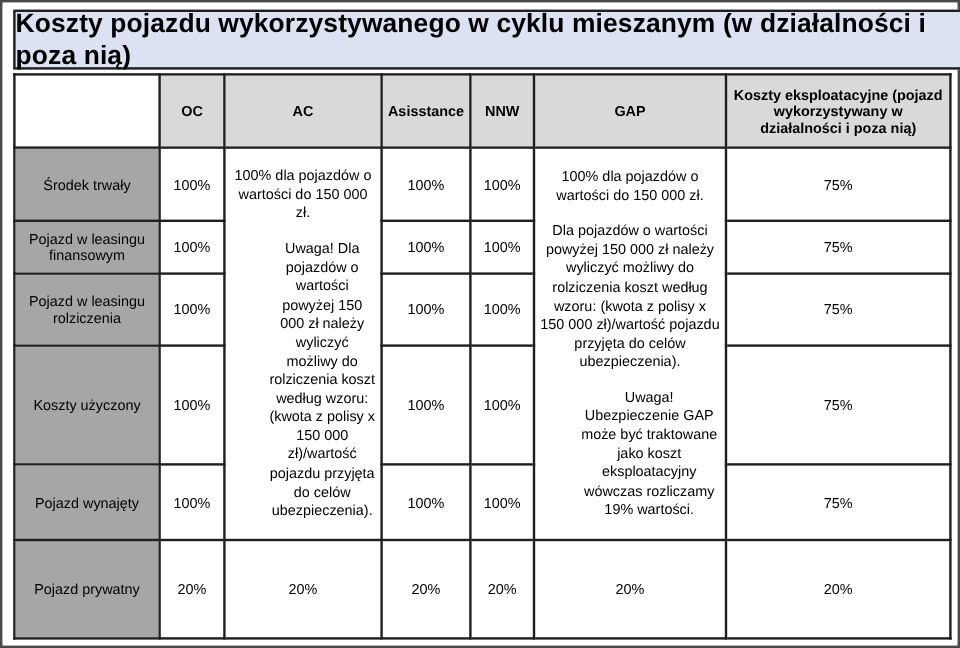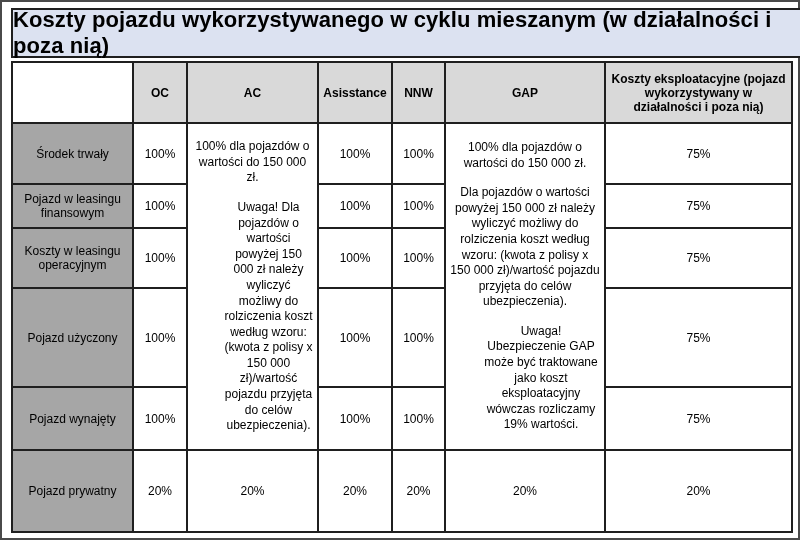--- a/index.html
+++ b/index.html
@@ -98,28 +98,28 @@
         <td class="val">75%</td>
       </tr>
       <tr class="r2">
         <td class="rowlabel">Pojazd w leasingu finansowym</td>
         <td class="val">100%</td>
         <td class="val">100%</td>
         <td class="val">100%</td>
         <td class="val">75%</td>
       </tr>
       <tr class="r3">
-        <td class="rowlabel">Koszty w leasingu operacyjnym</td>
+        <td class="rowlabel">Pojazd w leasingu rolziczenia</td>
         <td class="val">100%</td>
         <td class="val">100%</td>
         <td class="val">100%</td>
         <td class="val">75%</td>
       </tr>
       <tr class="r4">
-        <td class="rowlabel">Pojazd użyczony</td>
+        <td class="rowlabel">Koszty użyczony</td>
         <td class="val">100%</td>
         <td class="val">100%</td>
         <td class="val">100%</td>
         <td class="val">75%</td>
       </tr>
       <tr class="r5">
         <td class="rowlabel">Pojazd wynajęty</td>
         <td class="val">100%</td>
         <td class="val">100%</td>
         <td class="val">100%</td>

